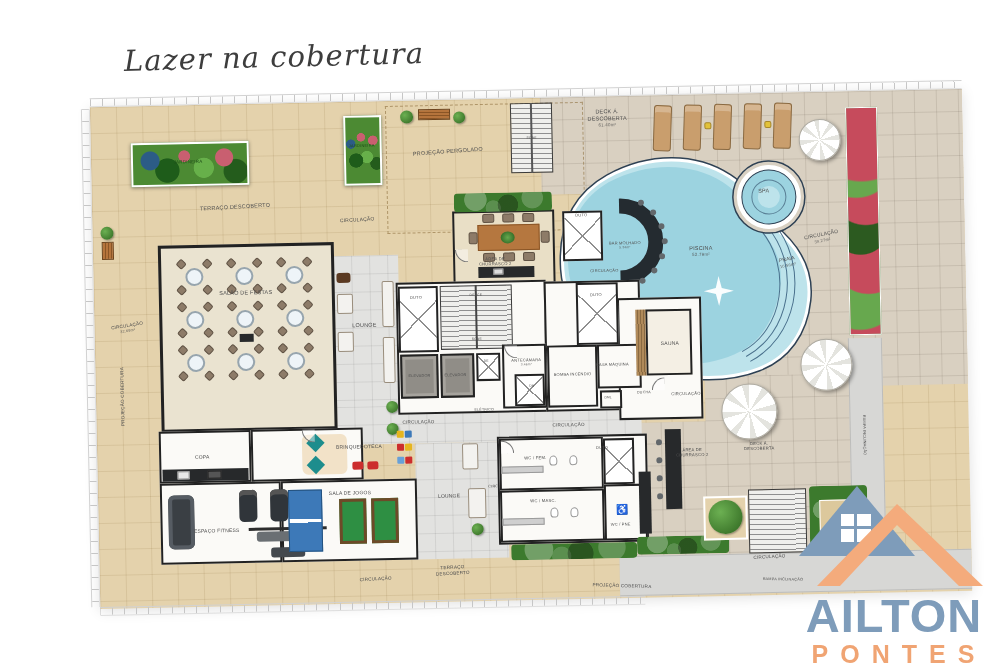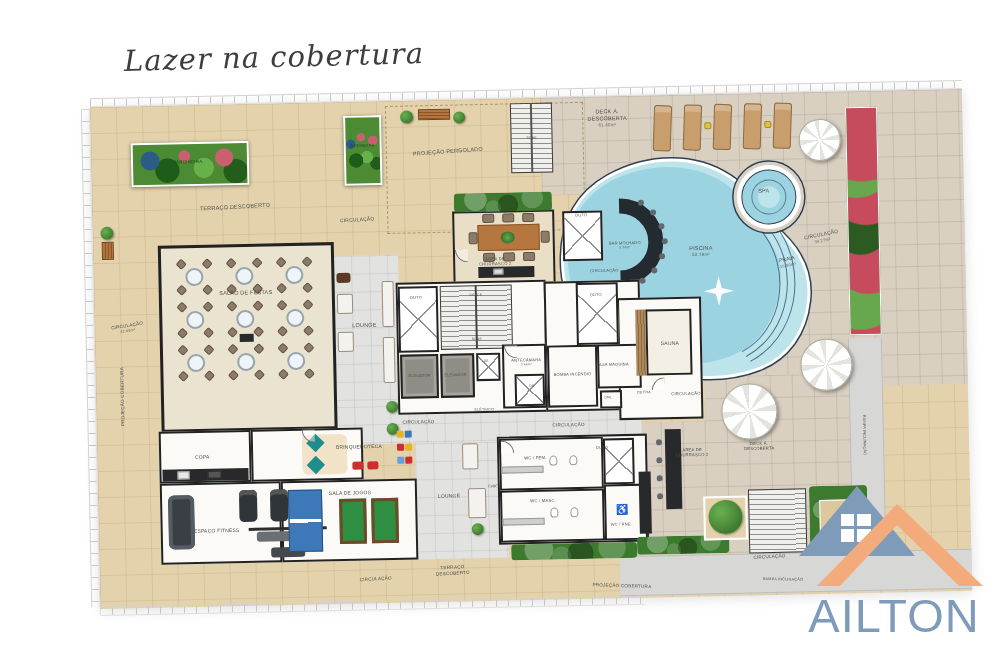--- a/index.html
+++ b/index.html
@@ -67,21 +67,21 @@
   .fence-h{background:repeating-linear-gradient(90deg,#c6c6c6 0 1px,transparent 1px 12px);
            border-top:1px solid #d2d2d2;border-bottom:1px solid #dedede;}
   .fence-v{background:repeating-linear-gradient(180deg,#c6c6c6 0 1px,transparent 1px 12px);
            border-left:1px solid #d2d2d2;border-right:1px solid #dedede;}
   .lbl{position:absolute;z-index:40;color:#4f4f4f;text-align:center;line-height:1.3;
        white-space:nowrap;letter-spacing:.2px;}
   .lbl i{display:block;font-style:normal;font-size:82%;opacity:.85;}
   .lbl.wrap{white-space:normal;}
   
   #logo{position:absolute;left:788px;top:484px;width:212px;height:180px;z-index:20;text-align:center;}
-  #logo .name{font-size:47px;font-weight:normal;color:#7e9cba;letter-spacing:1px;line-height:1;}
+  #logo .name{font-size:47px;font-weight:bold;color:#7e9cba;letter-spacing:1px;line-height:1;}
   #logo .surname{font-size:25px;font-weight:bold;color:#f0a473;letter-spacing:12px;
                  margin-top:3px;margin-left:10px;line-height:1;}
 </style>
 </head>
 <body>
 
 <div id="stage">
 
   <div id="title">Lazer na cobertura</div>
 
@@ -373,14 +373,15 @@
 
   <div id="logo">
     <svg width="190" height="104" viewBox="0 0 190 104">
       <polygon points="58,2 116,72 0,72" fill="#7e9cba"></polygon>
       <rect x="42" y="30" width="30" height="28" fill="#ffffff"></rect>
       <rect x="55" y="30" width="3" height="28" fill="#7e9cba"></rect>
       <rect x="42" y="42" width="30" height="3" fill="#7e9cba"></rect>
       <polygon points="18,102 98,20 184,102 160,102 98,41 41,102" fill="#f4ab7c"></polygon>
     </svg>
     <div class="name">AILTON</div>
+    <div class="surname">PONTES</div>
   </div>
 </div>
 
 </body></html>

